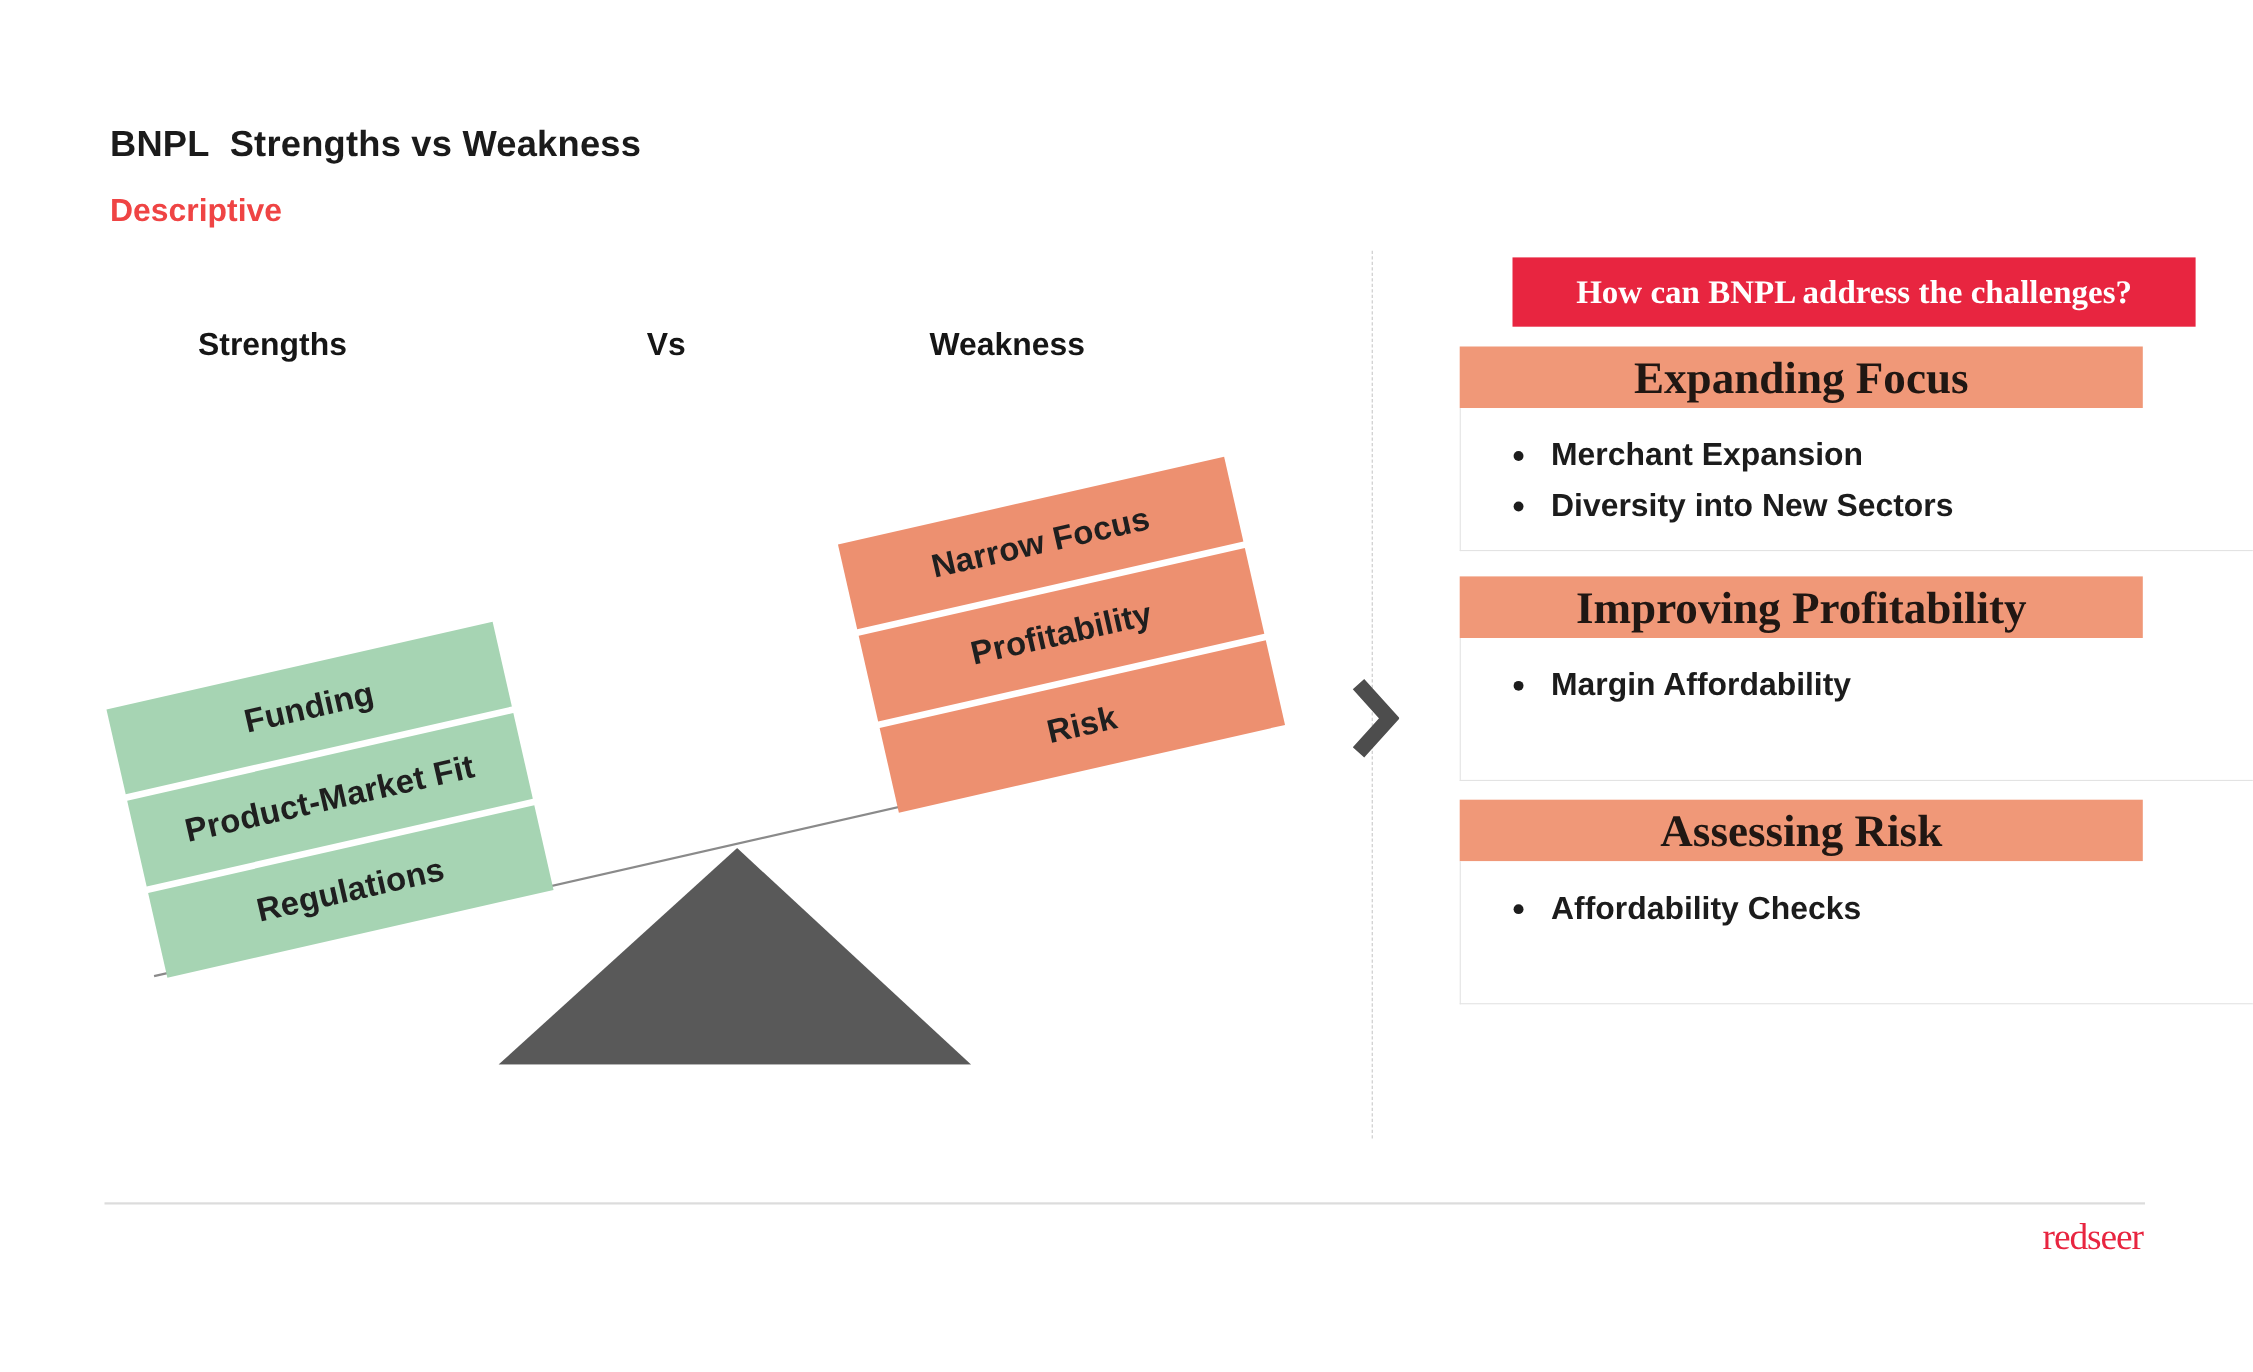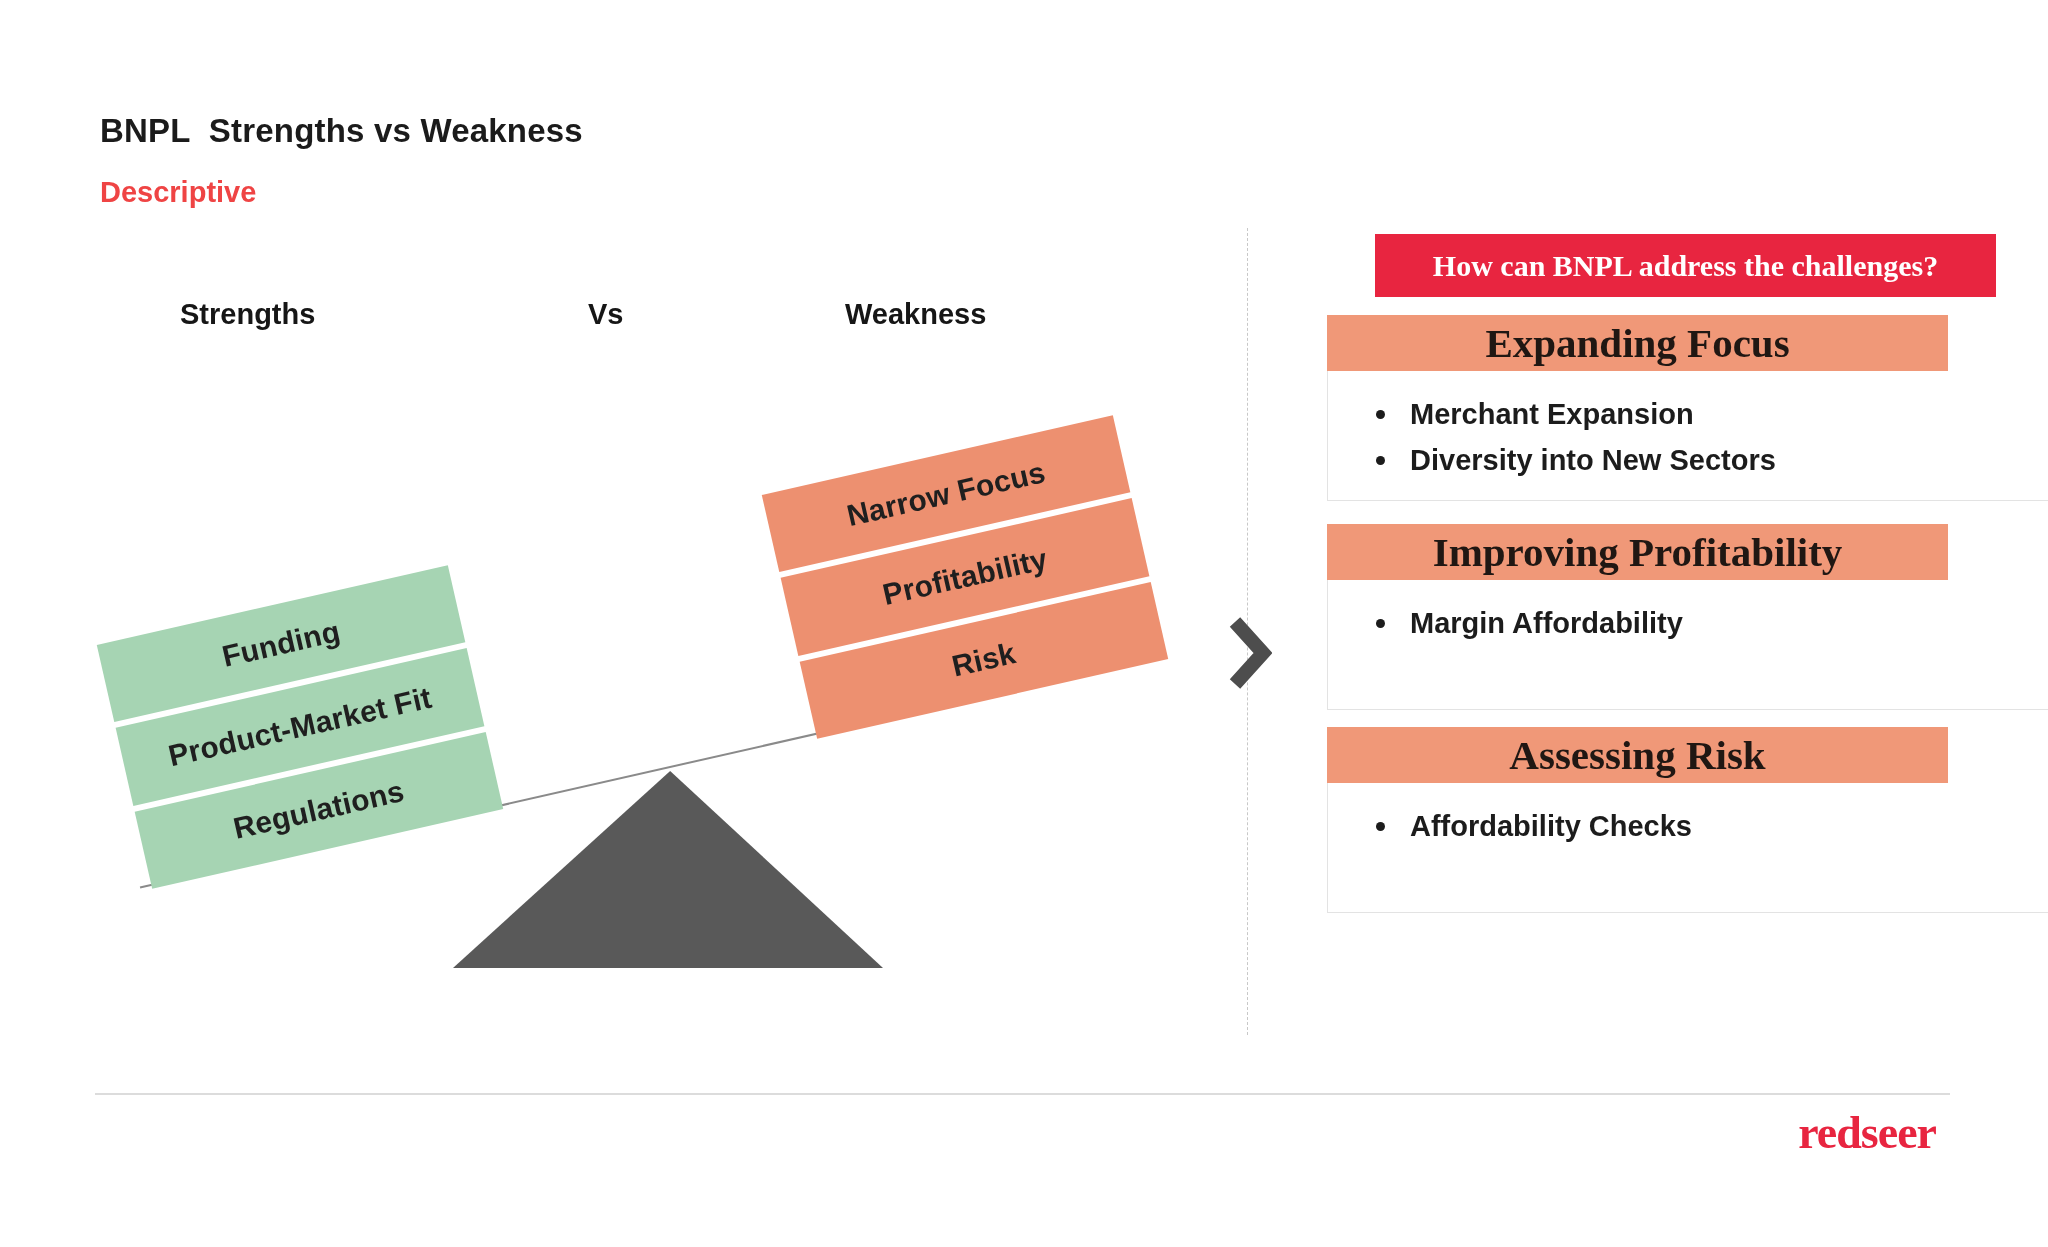--- a/index.html
+++ b/index.html
@@ -93,23 +93,23 @@
     content: ""; position: absolute; left: 6px; top: 19px;
     width: 9px; height: 9px; border-radius: 50%; background: #1c1c1c;
   }
 
   
   .footer-rule {
     position: absolute; left: 95px; top: 1093px; width: 1855px; height: 0;
     border-top: 2px solid #dcdcdc;
   }
   .logo {
-    position: absolute; right: 112px; top: 1106px;
-    font-family: "Liberation Serif", serif; font-weight: 700;
-    font-size: 46px; letter-spacing: -1px;
+    position: absolute; right: 100px; top: 1106px;
+    font-family: "Liberation Serif", serif; font-weight: 400;
+    font-size: 34px; letter-spacing: -1px;
     color: var(--c-red, #e8233f);
   }
 </style>
 </head>
 <body>
 
 <div class="slide">
 
   <div class="page-title">BNPL  Strengths vs Weakness</div>
   <div class="page-subtitle">Descriptive</div>

